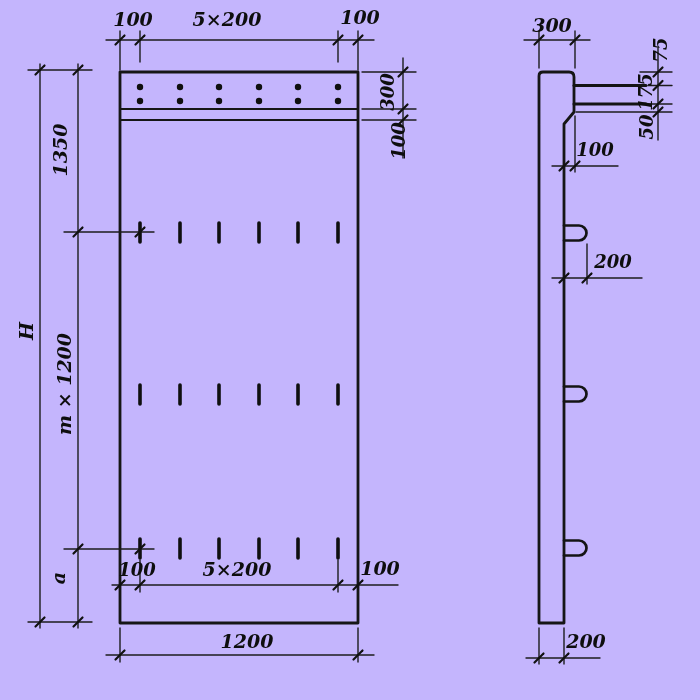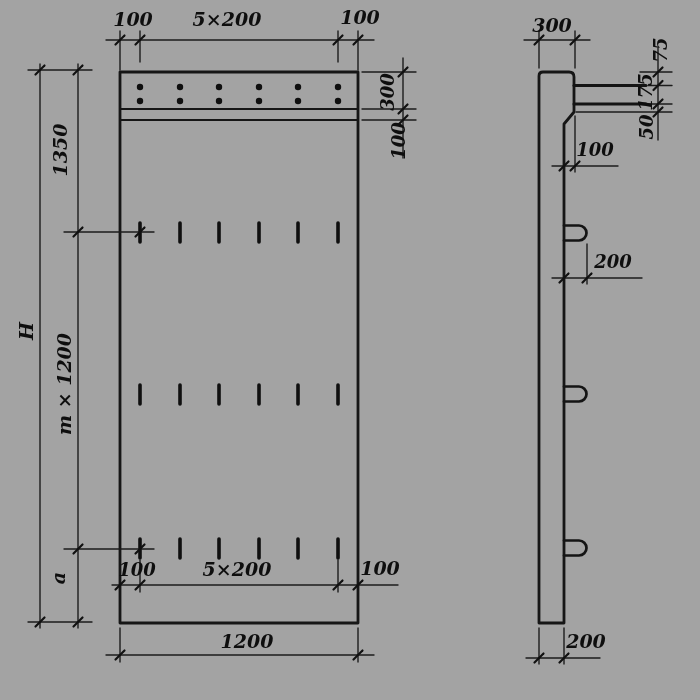--- a/index.html
+++ b/index.html
@@ -1,16 +1,16 @@
 <!DOCTYPE html>
 <html><head>
 <meta charset="utf-8">
 <style>
   html,body{margin:0;padding:0;background:#e8e8e8;}
-  .page{width:700px;height:700px;background:#a3a3a3;position:relative;overflow:hidden;}
+  .page{width:700px;height:700px;background:#c4b5fd;position:relative;overflow:hidden;}
   svg{display:block;}
   .outline{stroke:#161616;stroke-width:2.8;fill:none;stroke-linecap:square;stroke-linejoin:round;}
   .mid{stroke:#161616;stroke-width:2.2;fill:none;}
   .thinl{stroke:#1c1c1c;stroke-width:1.4;fill:none;stroke-linecap:round;}
   .tick{stroke:#111;stroke-width:2.2;stroke-linecap:round;}
   .slot{stroke:#0f0f0f;stroke-width:3.6;stroke-linecap:round;}
   .dot{fill:#0f0f0f;}
   .shelf{stroke:#141414;stroke-width:3;stroke-linecap:round;}
   .loop{stroke:#141414;stroke-width:2.7;fill:none;stroke-linejoin:round;stroke-linecap:round;}
   .dim{font-family:"DejaVu Serif",serif;font-style:italic;font-weight:700;

